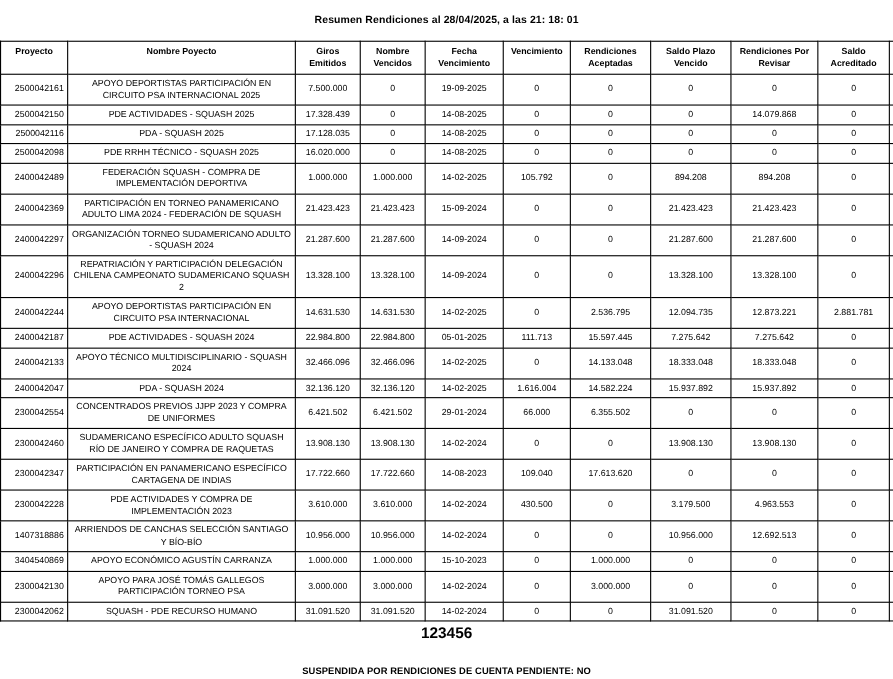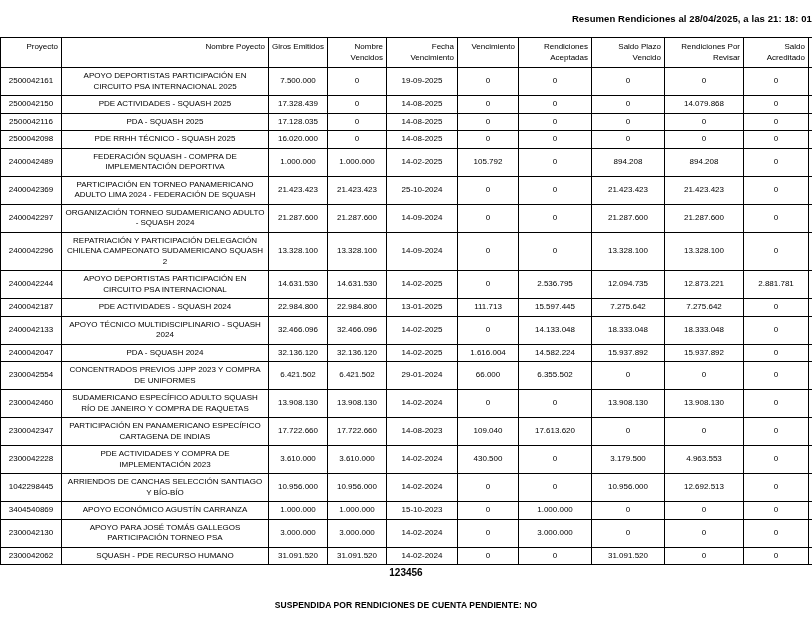--- a/index.html
+++ b/index.html
@@ -15,21 +15,21 @@
     overflow: hidden;
   }
   .page {
     width: 812px;
     height: 617px;
     position: relative;
     box-sizing: border-box;
     padding: 0;
   }
   .header {
-    text-align: right;
+    text-align: center;
     padding-top: 12px;
   }
   .header .title-line {
     font-size: 9.5px;
     font-weight: bold;
     line-height: 13px;
     letter-spacing: 0.1px;
   }
   table.report {
     border-collapse: collapse;
@@ -39,45 +39,45 @@
   }
   table.report th,
   table.report td {
     border: 1px solid #000000;
     font-size: 8px;
     line-height: 10.5px;
     padding: 3px 3px;
     vertical-align: middle;
   }
   table.report th {
-    font-weight: normal;
-    text-align: right;
+    font-weight: bold;
+    text-align: center;
     padding: 4px 3px;
     vertical-align: top;
   }
   th.c-proyecto { width: 54px; }
   th.c-nombre   { width: 200px; }
   th.c-ge       { width: 52px; }
   th.c-gv       { width: 52px; }
   th.c-fv       { width: 64px; }
   th.c-rein     { width: 54px; }
   th.c-racep    { width: 66px; }
   th.c-spv      { width: 66px; }
   th.c-rpr      { width: 72px; }
   th.c-sacred   { width: 58px; }
   th.c-pend     { width: 47px; }
 
-  td.num-proyecto { text-align: center; }
+  td.num-proyecto { text-align: right; }
   td.nombre { text-align: center; }
   td.num { text-align: center; }
   td.pend { text-align: center; }
 
   .totals {
     text-align: center;
-    font-size: 10px;
+    font-size: 14px;
     font-weight: bold;
     margin-top: 2px;
   }
   .footer-note {
     text-align: center;
     font-size: 8.5px;
     font-weight: bold;
     margin-top: 22px;
     letter-spacing: 0.1px;
   }
@@ -171,21 +171,21 @@
           <td class="num">894.208</td>
           <td class="num">894.208</td>
           <td class="num">0</td>
           <td class="pend">NO</td>
         </tr>
         <tr>
           <td class="num-proyecto">2400042369</td>
           <td class="nombre">PARTICIPACIÓN EN TORNEO PANAMERICANO ADULTO LIMA 2024 - FEDERACIÓN DE SQUASH</td>
           <td class="num">21.423.423</td>
           <td class="num">21.423.423</td>
-          <td class="num">25-10-2024</td>
+          <td class="num">15-09-2024</td>
           <td class="num">0</td>
           <td class="num">0</td>
           <td class="num">21.423.423</td>
           <td class="num">21.423.423</td>
           <td class="num">0</td>
           <td class="pend">NO</td>
         </tr>
         <tr>
           <td class="num-proyecto">2400042297</td>
           <td class="nombre">ORGANIZACIÓN TORNEO SUDAMERICANO ADULTO - SQUASH 2024</td>
@@ -223,21 +223,21 @@
           <td class="num">12.094.735</td>
           <td class="num">12.873.221</td>
           <td class="num">2.881.781</td>
           <td class="pend">NO</td>
         </tr>
         <tr>
           <td class="num-proyecto">2400042187</td>
           <td class="nombre">PDE ACTIVIDADES - SQUASH 2024</td>
           <td class="num">22.984.800</td>
           <td class="num">22.984.800</td>
-          <td class="num">13-01-2025</td>
+          <td class="num">05-01-2025</td>
           <td class="num">111.713</td>
           <td class="num">15.597.445</td>
           <td class="num">7.275.642</td>
           <td class="num">7.275.642</td>
           <td class="num">0</td>
           <td class="pend">NO</td>
         </tr>
         <tr>
           <td class="num-proyecto">2400042133</td>
           <td class="nombre">APOYO TÉCNICO MULTIDISCIPLINARIO - SQUASH 2024</td>
@@ -310,21 +310,21 @@
           <td class="num">3.610.000</td>
           <td class="num">14-02-2024</td>
           <td class="num">430.500</td>
           <td class="num">0</td>
           <td class="num">3.179.500</td>
           <td class="num">4.963.553</td>
           <td class="num">0</td>
           <td class="pend">NO</td>
         </tr>
         <tr>
-          <td class="num-proyecto">1042298445</td>
+          <td class="num-proyecto">1407318886</td>
           <td class="nombre">ARRIENDOS DE CANCHAS SELECCIÓN SANTIAGO Y BÍO-BÍO</td>
           <td class="num">10.956.000</td>
           <td class="num">10.956.000</td>
           <td class="num">14-02-2024</td>
           <td class="num">0</td>
           <td class="num">0</td>
           <td class="num">10.956.000</td>
           <td class="num">12.692.513</td>
           <td class="num">0</td>
           <td class="pend">NO</td>

